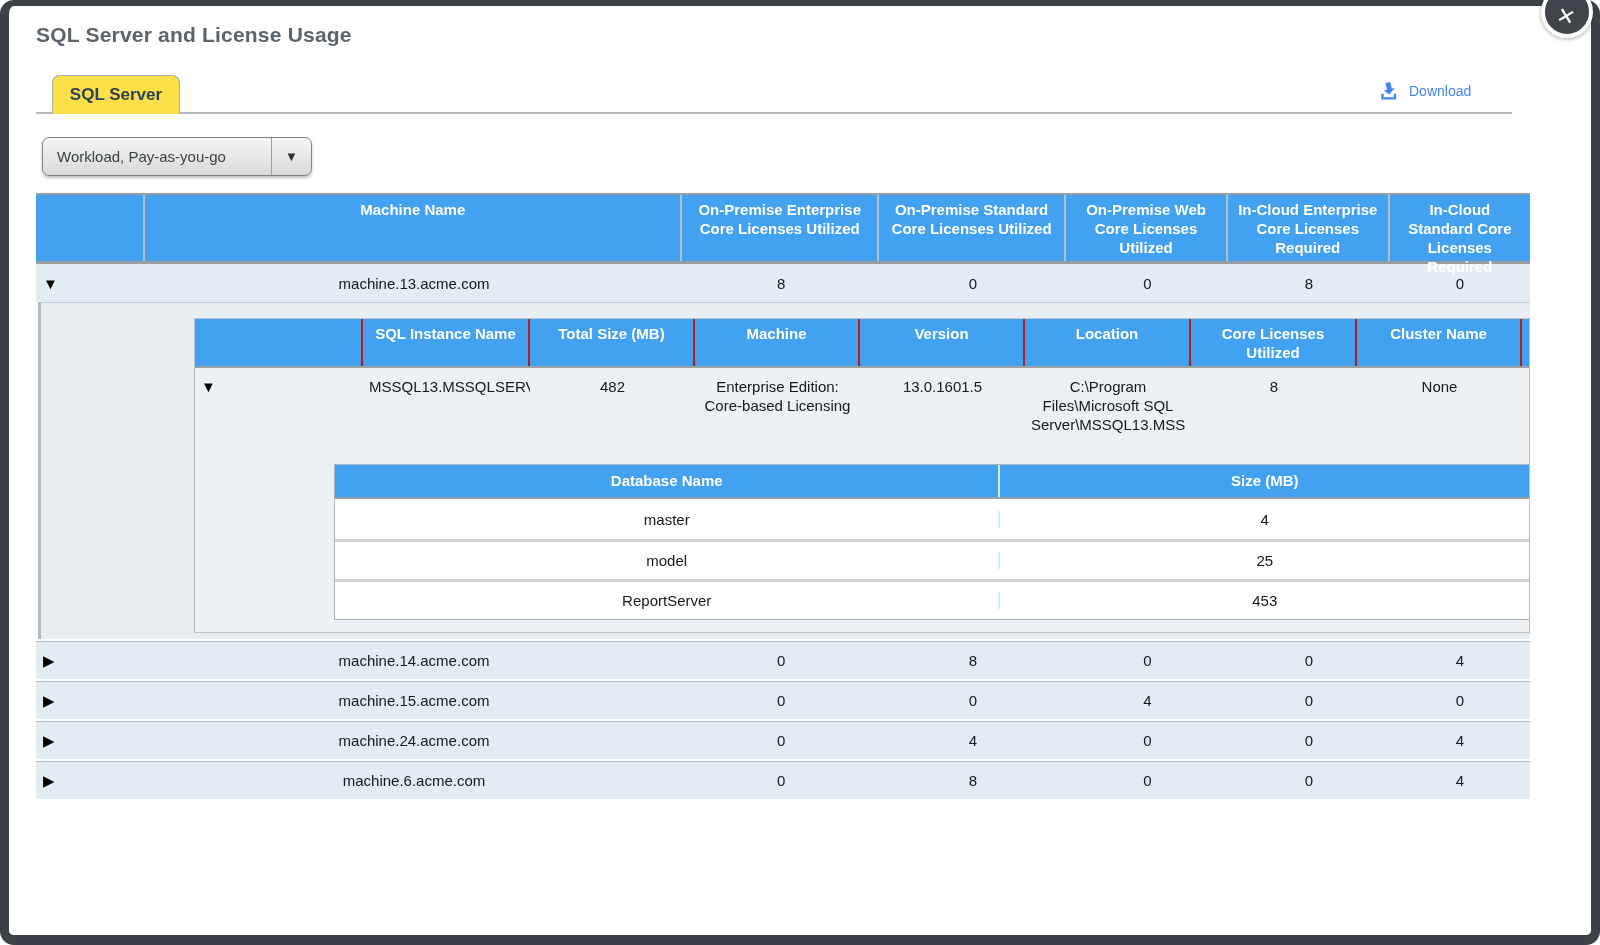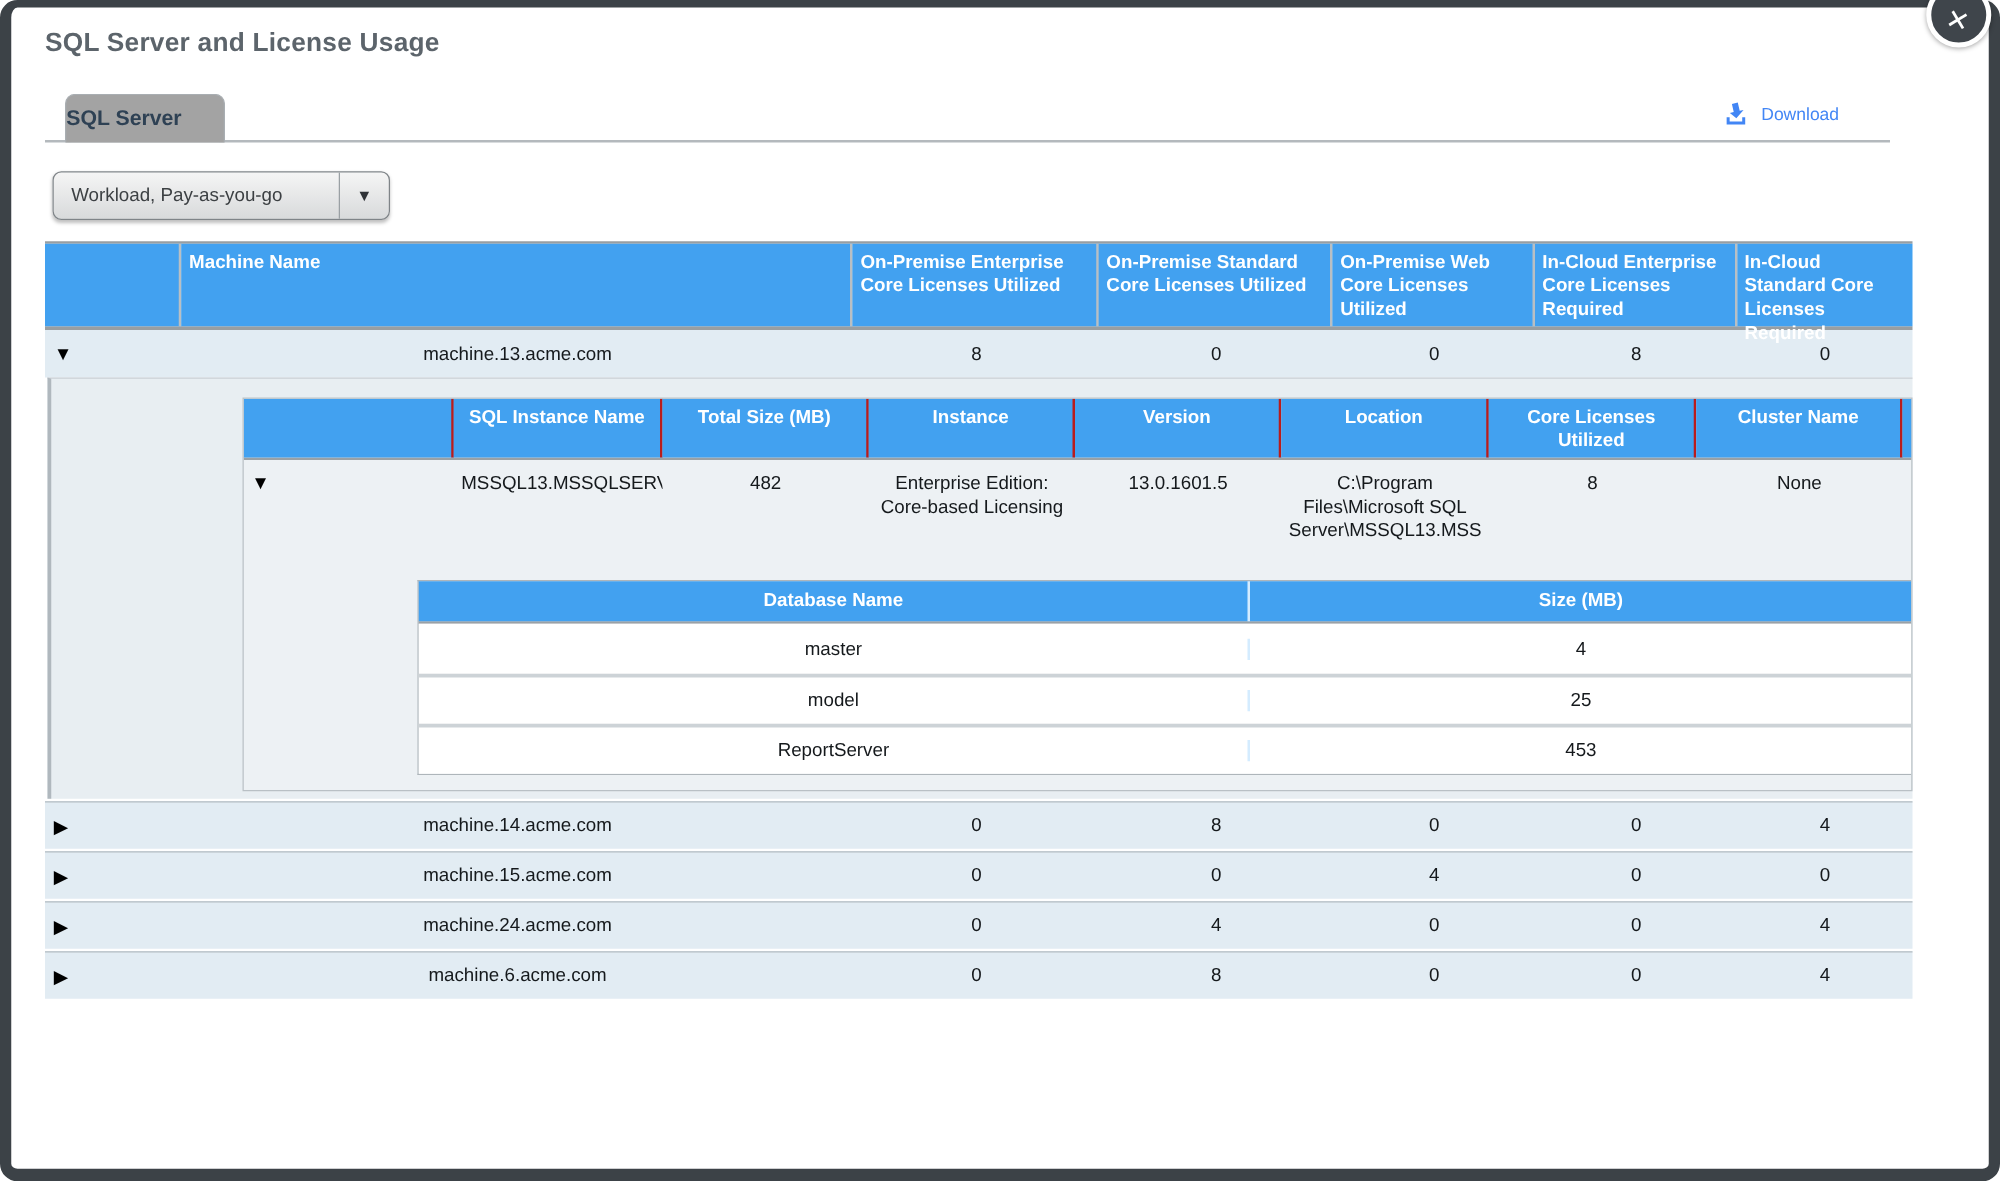--- a/index.html
+++ b/index.html
@@ -13,42 +13,42 @@
   .close-btn { position:absolute; left:1541px; top:-14px; width:52px; height:52px;
                background:#3f454b; border:4px solid #fff; border-radius:50%; z-index:50;
                display:flex; align-items:center; justify-content:center;
                box-shadow:0 1px 4px rgba(0,0,0,.35); cursor:pointer; }
   .close-x { color:#fff; font-size:22px; font-weight:bold; transform:rotate(14deg) translateY(5px); }
 
   
   .page-title { position:absolute; left:36px; top:23px; font-size:21px; font-weight:bold;
                 color:#5c646b; letter-spacing:.2px; }
   .tabline { position:absolute; left:36px; top:112px; width:1476px; height:2px; background:#b4b9bd; z-index:1; }
-  .tab { position:absolute; left:52px; top:75px; width:128px; height:39px; background:#a3a3a3;
+  .tab { position:absolute; left:52px; top:75px; width:128px; height:39px; background:#fde047;
          border:1px solid #a9aeb2; border-bottom:none; border-radius:8px 8px 0 0; z-index:2;
-         display:flex; align-items:center; cursor:pointer; }
+         display:flex; align-items:center; justify-content:center; cursor:pointer; }
   .tab-label { font-size:17px; font-weight:bold; color:#2e4154; }
   .download { position:absolute; left:1377px; top:79px; display:flex; align-items:center; gap:9px;
               cursor:pointer; z-index:2; }
   .download-label { font-size:14px; color:#4286f5; }
 
   
   .dropdown { position:absolute; left:42px; top:137px; width:270px; height:39px;
               border:1px solid #7f8488; border-radius:7px;
               background:linear-gradient(#f5f5f5,#d8dadb);
               box-shadow:0 2px 3px rgba(0,0,0,.25); display:flex; align-items:center; cursor:pointer; }
   .dropdown-value { flex:1; padding-left:14px; font-size:15px; color:#3c4043; }
   .dropdown-caret { width:40px; height:100%; border-left:1px solid #9aa0a4; display:flex;
                     align-items:center; justify-content:center; font-size:13px; color:#2f3337; }
 
   
   .machine-table { position:absolute; left:36px; top:193px; width:1494px; }
   .mt-header { display:flex; border-top:2px solid #989ea2; border-bottom:3px solid #989ea2; }
   .hcell { background:#42a1f0; color:#fff; font-weight:bold; font-size:15px; line-height:19px;
-           padding:5px 6px 4px; border-right:2px solid #b9bfc3; height:66px; }
+           text-align:center; padding:5px 6px 4px; border-right:2px solid #b9bfc3; height:66px; }
   .hcell:last-child { border-right:none; }
   .mc0{width:112px;} .mc1{width:552px;} .mc2{width:202px;} .mc3{width:192px;}
   .mc4{width:166px;} .mc5{width:166px;} .mc6{width:144px;}
 
   .mrow { display:flex; background:#e2ecf3; height:38px; align-items:center; font-size:15px;
           color:#15191c; cursor:pointer; }
   .mrow.sep { border-top:1px solid #b3bcc2; margin-top:2px; }
   .cell { text-align:center; }
   .exp-cell { padding-left:7px; text-align:left; font-size:15px; color:#000; }
 
@@ -128,21 +128,21 @@
       <div class="cell mc6">0</div>
     </div>
 
     <div class="panel">
       <div class="inst-wrap">
 
         <div class="inst-header">
           <div class="ihcell ic0"></div>
           <div class="ihcell ic1">SQL Instance Name</div>
           <div class="ihcell ic2">Total Size (MB)</div>
-          <div class="ihcell ic3">Instance</div>
+          <div class="ihcell ic3">Machine</div>
           <div class="ihcell ic4">Version</div>
           <div class="ihcell ic5">Location</div>
           <div class="ihcell ic6">Core Licenses Utilized</div>
           <div class="ihcell ic7">Cluster Name</div>
           <div class="ihcell ic8"></div>
         </div>
 
         <div class="inst-row">
           <div class="cell exp-cell ic0">▼</div>
           <div class="cell nowrap ic1">MSSQL13.MSSQLSERV</div>

